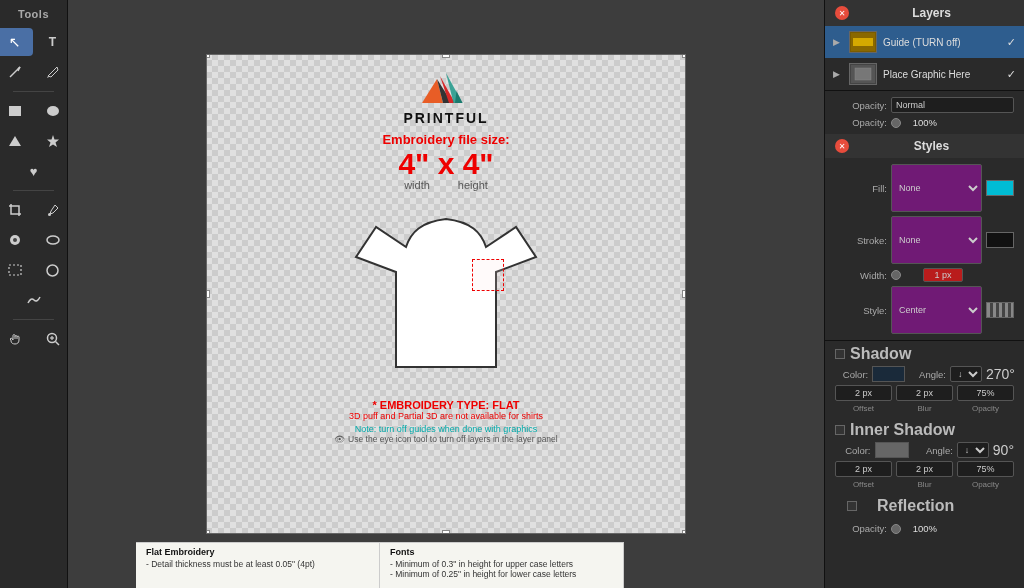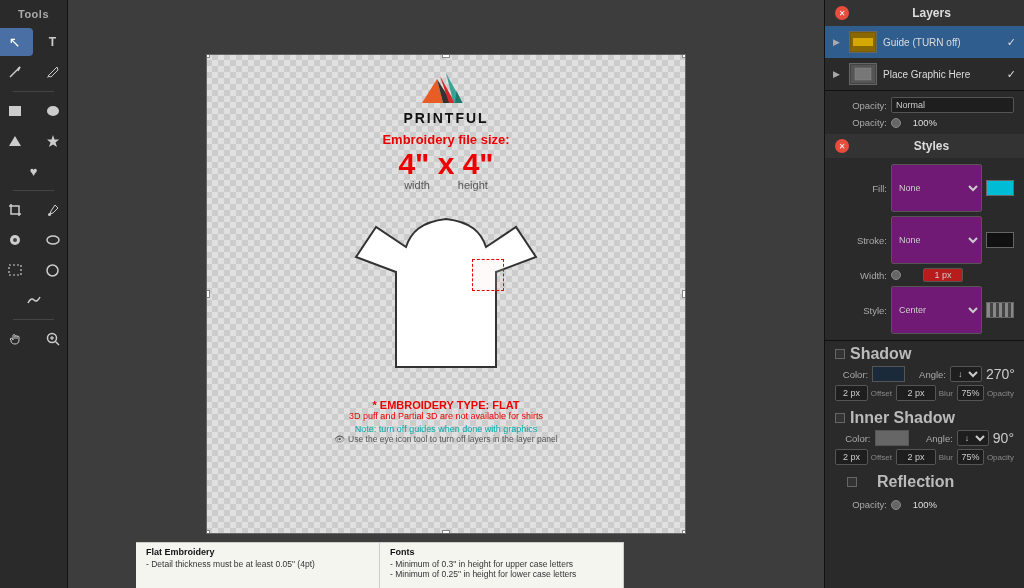--- a/index.html
+++ b/index.html
@@ -470,21 +470,21 @@
       width: 28px;
     }
     .offset-row {
       display: flex;
       gap: 4px;
       font-size: 9px;
     }
     .offset-col {
       flex: 1;
       display: flex;
-      flex-direction: row;
+      flex-direction: column;
       align-items: center;
       gap: 3px;
     }
     .offset-val {
       background: #1e1e1e;
       border: 1px solid #555;
       color: #ccc;
       font-size: 9px;
       width: 100%;
       text-align: center;

